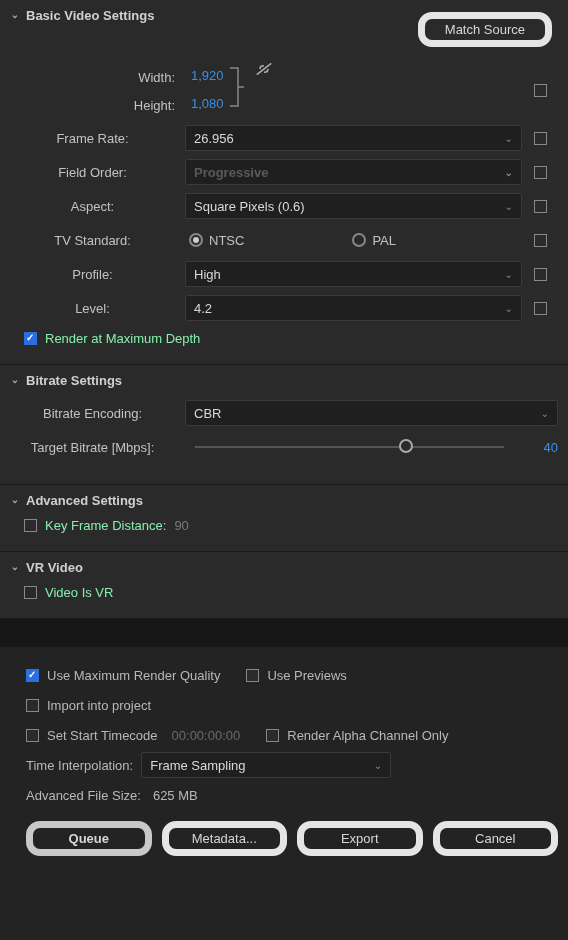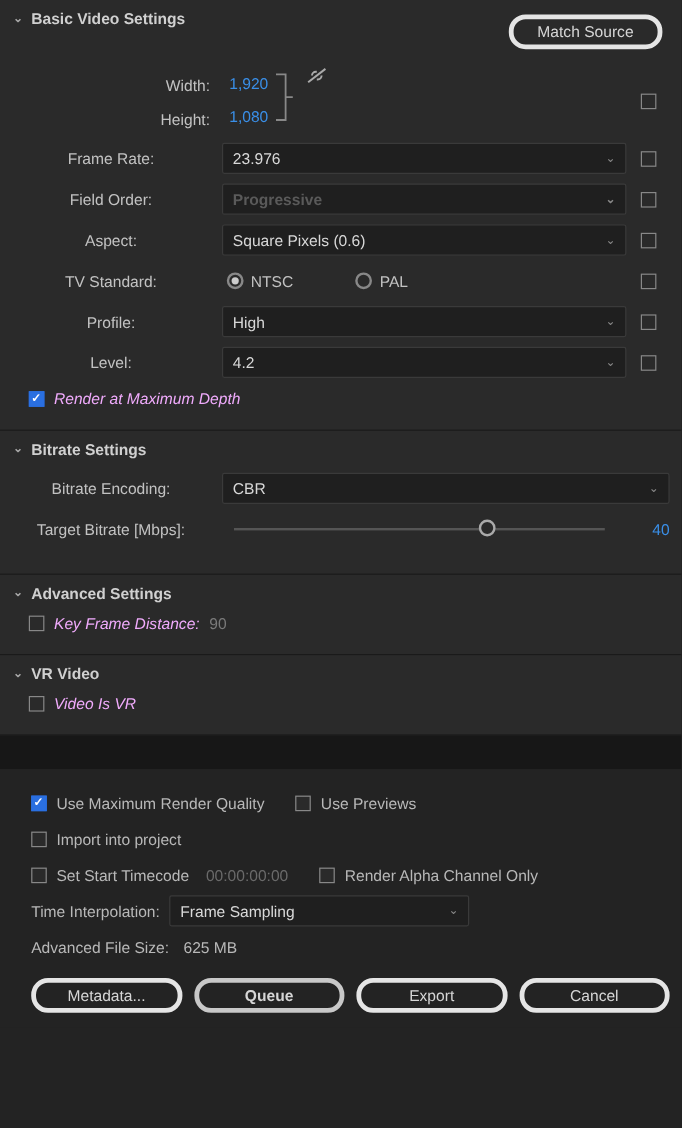--- a/index.html
+++ b/index.html
@@ -1,42 +1,42 @@
 <!DOCTYPE html>
 <html><head>
 <meta charset="utf-8">
 <style>
 * { box-sizing: border-box; margin: 0; padding: 0; font-family: "Segoe UI", Arial, sans-serif; }
 body { background: #232323; color: #b8b8b8; font-size: 13px; width: 568px; }
 .panel { background: #2a2a2a; padding: 8px 10px 18px 10px; border-bottom: 1px solid #1a1a1a; }
 .section-header { display: flex; align-items: center; gap: 6px; font-weight: 600; color: #d0d0d0; margin-bottom: 10px; }
 .chev { width: 10px; height: 10px; display: inline-flex; align-items: center; justify-content: center; color: #aaa; font-size: 10px; transform: translateY(-1px); }
 .match-source { float: right; margin: 4px 6px 10px 0; }
-.pill-btn { background: transparent; border: 4px solid #e5e5e5; color: #d6d6d6; border-radius: 14px; padding: 3px 20px; font-size: 13px; cursor: pointer; }
+.pill-btn { background: transparent; border: 7px solid #e5e5e5; color: #d6d6d6; border-radius: 14px; padding: 3px 20px; font-size: 13px; cursor: pointer; }
 .pill-btn.primary { border-color: #c8c8c8; font-weight: 600; }
 .row { display: flex; align-items: center; min-height: 30px; margin: 4px 0; }
 .label { width: 175px; text-align: center; padding-right: 10px; color: #c2c2c2; }
 .val-blue { color: #3a8fe8; font-weight: 400; padding-left: 6px; }
 .control { flex: 1; display: flex; align-items: center; }
 .dd { flex: 1; background: #1f1f1f; border: 1px solid #3a3a3a; color: #d8d8d8; height: 26px; display: flex; align-items: center; padding: 0 8px; position: relative; border-radius: 2px; }
 .dd.disabled { color: #5a5a5a; font-weight: bold; }
 .dd .caret { position: absolute; right: 8px; font-size: 10px; color: #888; }
 .lock-col { width: 36px; display: flex; justify-content: center; }
 .cb { width: 13px; height: 13px; border: 1px solid #888; background: #2a2a2a; display: inline-block; vertical-align: middle; cursor: pointer; position: relative; }
 .cb.checked { background: #2a6fe0; border-color: #2a6fe0; }
 .cb.checked::after { content: "✓"; position: absolute; color: #fff; font-size: 10px; left: 1px; top: -1px; font-weight: bold; }
 .radio { width: 14px; height: 14px; border: 2px solid #888; border-radius: 50%; display: inline-block; vertical-align: middle; cursor: pointer; margin-right: 6px; position: relative; }
 .radio.sel::after { content: ""; position: absolute; width: 6px; height: 6px; background: #ccc; border-radius: 50%; left: 2px; top: 2px; }
-.radio-group { display: flex; gap: 52px; padding-left: 4px; flex: 1; }
+.radio-group { display: flex; gap: 108px; padding-left: 4px; flex: 1; }
 .radio-item { display: flex; align-items: center; color: #c2c2c2; }
 .bracket { width: 26px; height: 52px; display:flex; align-items:center; justify-content:center; }
 .bracket svg { stroke:#888; fill:none; stroke-width:1.5; }
 .link-icon { margin-left: 4px; color:#999; }
 .inline-cb { display: flex; align-items: center; gap: 8px; padding-left: 14px; margin-top: 8px; }
-.inline-cb .lbl { color: #f0abfc; font-style: italic; }
+.inline-cb .lbl { color: #86efac; }
 .slider-wrap { flex: 1; display: flex; align-items: center; padding: 0 4px; }
 .slider-track { flex: 1; height: 2px; background: #555; position: relative; margin: 0 6px; }
 .slider-thumb { width: 14px; height: 14px; border: 2px solid #aaa; border-radius: 50%; background: #2a2a2a; position: absolute; top: -7px; left: 66%; cursor: pointer; }
 .slider-val { width: 44px; text-align: right; color: #3a8fe8; }
 .bottom { background: #232323; padding: 12px 10px 12px 26px; }
 .b-row { display: flex; align-items: center; gap: 8px; min-height: 28px; margin: 2px 0; flex-wrap: wrap; }
 .dim-val { color: #6a6a6a; margin-left: 6px; }
 .btn-row { display: flex; gap: 10px; margin-top: 12px; }
 .muted { color: #7a7a7a; }
 </style>
@@ -83,21 +83,21 @@
     </div>
     <div class="lock-col" style="align-self:center;">
         <span class="cb"></span>
       </div>
   </div>
 
   <div class="row">
     <div class="label">Frame Rate:</div>
     <div class="control">
         <div class="dd">
-          <span>23.976</span>
+          <span>26.956</span>
           <span class="caret">⌄</span>
         </div>
       </div>
     <div class="lock-col">
         <span class="cb"></span>
       </div>
   </div>
 
   <div class="row">
     <div class="label">Field Order:</div>
@@ -251,18 +251,18 @@
     <div class="dd" style="flex:0 0 250px;">
         <span>Frame Sampling</span>
         <span class="caret">⌄</span>
       </div>
   </div>
   <div class="b-row">
     <span>Advanced File Size:</span>
     <span style="margin-left:4px;">625 MB</span>
   </div>
   <div class="btn-row">
+    <button class="pill-btn primary" style="flex:1;">Queue</button>
     <button class="pill-btn" style="flex:1;">Metadata...</button>
-    <button class="pill-btn primary" style="flex:1;">Queue</button>
     <button class="pill-btn" style="flex:1;">Export</button>
     <button class="pill-btn" style="flex:1;">Cancel</button>
   </div>
 </div>
 
 </body></html>

